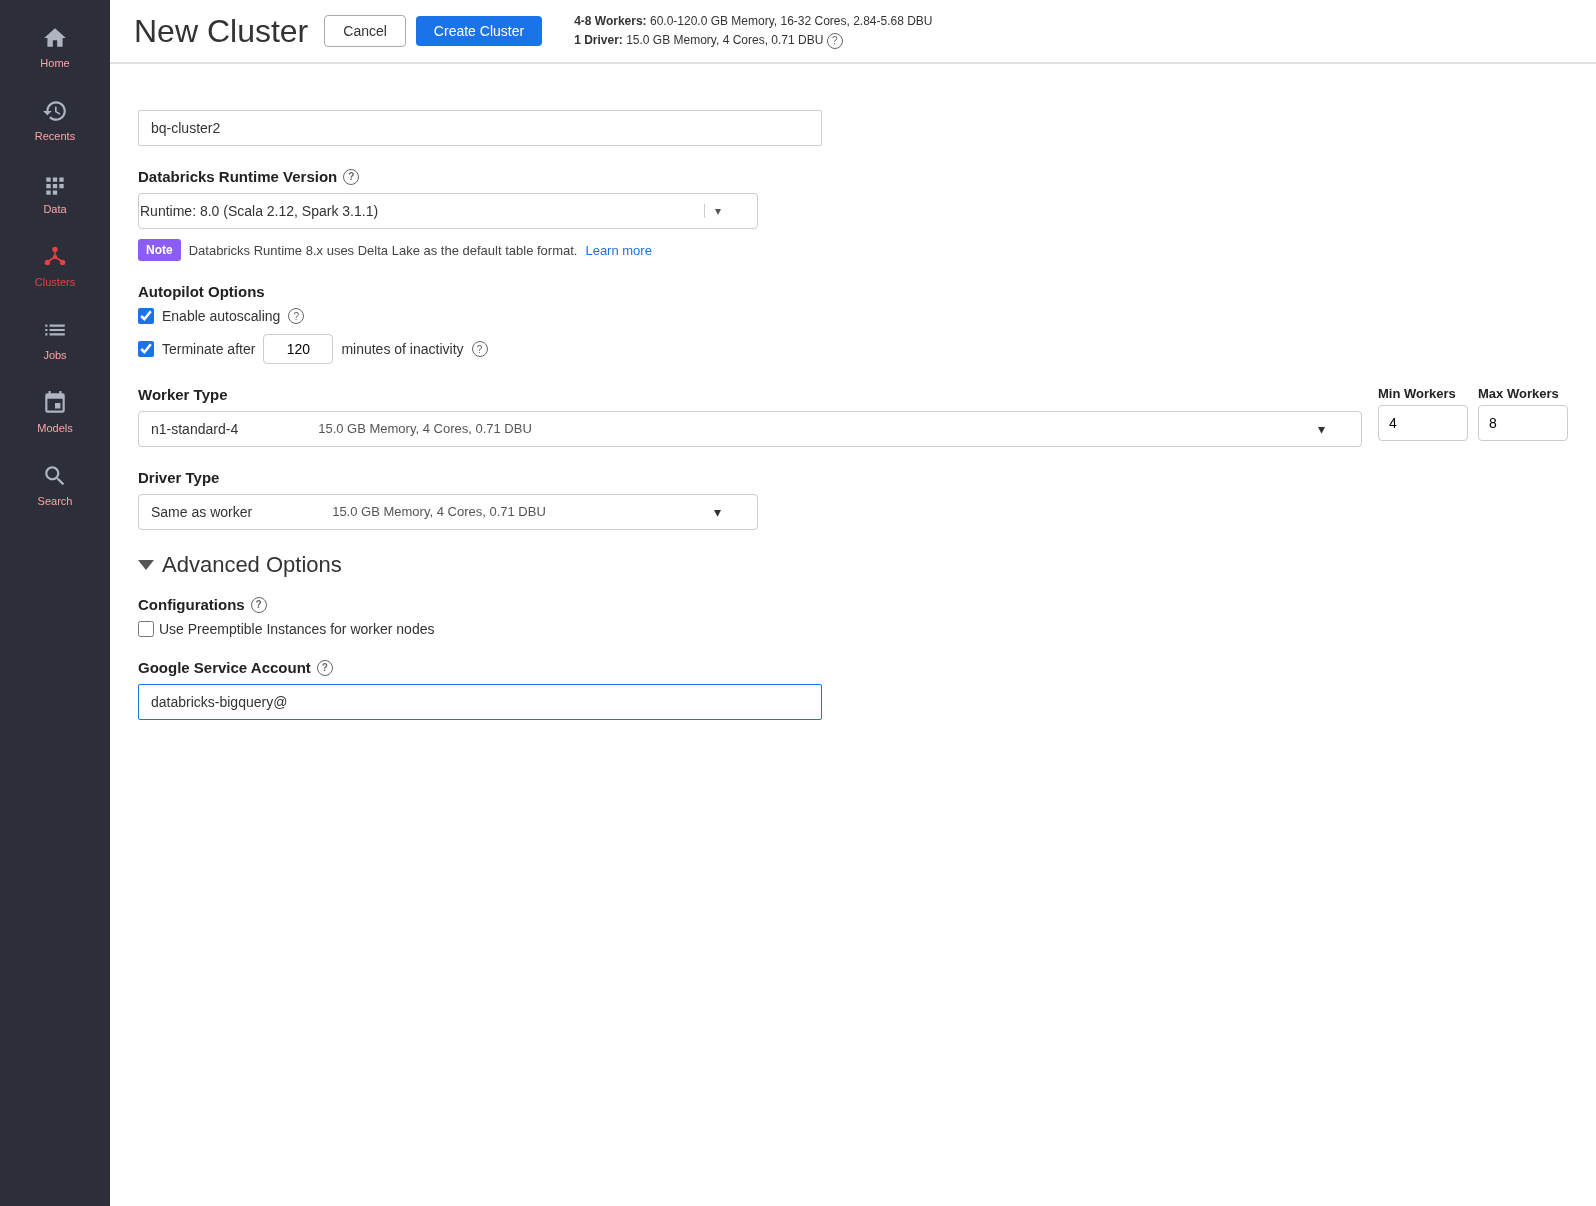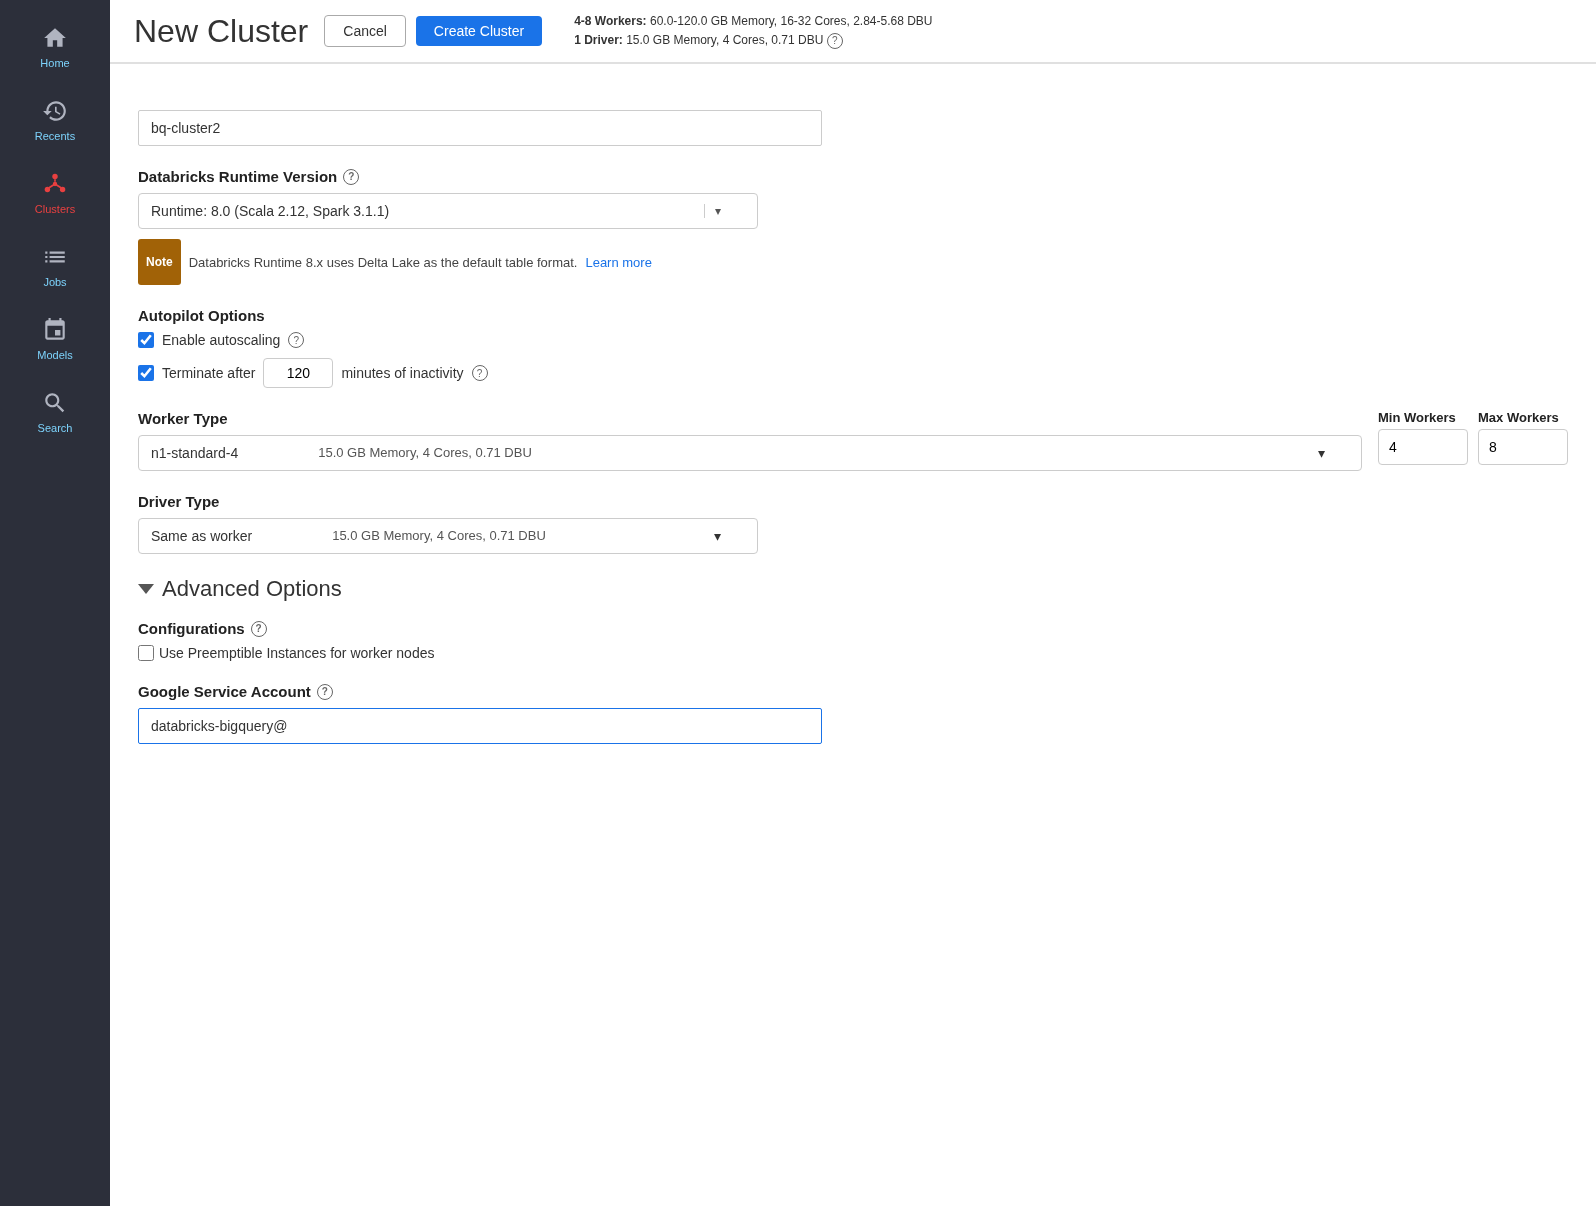--- a/index.html
+++ b/index.html
@@ -12,21 +12,21 @@
       display: flex;
       flex-direction: column;
       align-items: center;
       padding-top: 10px;
       flex-shrink: 0;
     }
     .sidebar-item {
       display: flex;
       flex-direction: column;
       align-items: center;
-      color: #7dd3fc;
+      color: #fca5a5;
       padding: 14px 0;
       width: 100%;
       cursor: pointer;
       font-size: 12px;
       gap: 5px;
     }
     .sidebar-item.active { color: #e84040; }
     .sidebar-item.active .sidebar-icon svg { fill: #e84040; stroke: #e84040; }
     .sidebar-icon { width: 28px; height: 28px; display: flex; align-items: center; justify-content: center; }
     .sidebar-icon svg { fill: #b0b4c0; width: 26px; height: 26px; }
@@ -130,21 +130,21 @@
     }
     .field-input.active-focus { border-color: #1a73e8; }
 
     
     .select-wrapper {
       position: relative;
       width: 620px;
     }
     .select-display {
       width: 100%;
-      padding: 9px 36px 9px 12px;
+      padding: 9px 36px 9px 1px;
       border: 1px solid #ccc;
       border-radius: 4px;
       font-size: 14px;
       color: #333;
       background: #fff;
       cursor: pointer;
       display: flex;
       align-items: center;
       justify-content: space-between;
     }
@@ -176,23 +176,23 @@
     
     .note-banner {
       display: flex;
       align-items: center;
       gap: 8px;
       margin-top: 10px;
       font-size: 13px;
       color: #444;
     }
     .note-badge {
-      background: #a16207;
+      background: #8b5cf6;
       color: #fff;
-      padding: 16px 8px;
+      padding: 4px 8px;
       border-radius: 3px;
       font-size: 12px;
       font-weight: 600;
       flex-shrink: 0;
     }
     .learn-more { color: #1a73e8; cursor: pointer; text-decoration: none; }
 
     
     .autopilot-section { margin-bottom: 22px; }
     .checkbox-row {
@@ -285,20 +285,28 @@
     </div>
     <span class="sidebar-label">Home</span>
   </div>
   <div class="sidebar-item">
     <div class="sidebar-icon">
       <svg viewBox="0 0 24 24" xmlns="http://www.w3.org/2000/svg">
         <path d="M13 3c-4.97 0-9 4.03-9 9H1l3.89 3.89.07.14L9 12H6c0-3.87 3.13-7 7-7s7 3.13 7 7-3.13 7-7 7c-1.93 0-3.68-.79-4.94-2.06l-1.42 1.42C8.27 19.99 10.51 21 13 21c4.97 0 9-4.03 9-9s-4.03-9-9-9zm-1 5v5l4.28 2.54.72-1.21-3.5-2.08V8H12z"></path>
       </svg>
     </div>
     <span class="sidebar-label">Recents</span>
+  </div>
+  <div class="sidebar-item">
+    <div class="sidebar-icon">
+      <svg viewBox="0 0 24 24" xmlns="http://www.w3.org/2000/svg">
+        <path d="M4 6h4v4H4zm6 0h4v4h-4zm6 0h4v4h-4zM4 12h4v4H4zm6 0h4v4h-4zM4 18h4v4H4zm6 0h4v4h-4zm6-6h4v4h-4z"></path>
+      </svg>
+    </div>
+    <span class="sidebar-label">Data</span>
   </div>
   <div class="sidebar-item active">
     <div class="sidebar-icon">
       <svg viewBox="0 0 24 24" xmlns="http://www.w3.org/2000/svg" fill="#e84040" stroke="#e84040" stroke-width="0">
         <circle cx="12" cy="5" r="2.5" fill="#e84040"></circle>
         <circle cx="5" cy="17" r="2.5" fill="#e84040"></circle>
         <circle cx="19" cy="17" r="2.5" fill="#e84040"></circle>
         <circle cx="12" cy="12" r="2" fill="#e84040"></circle>
         <line x1="12" y1="7.5" x2="12" y2="10" stroke="#e84040" stroke-width="1.5"></line>
         <line x1="12" y1="12" x2="6.5" y2="15.5" stroke="#e84040" stroke-width="1.5"></line>

